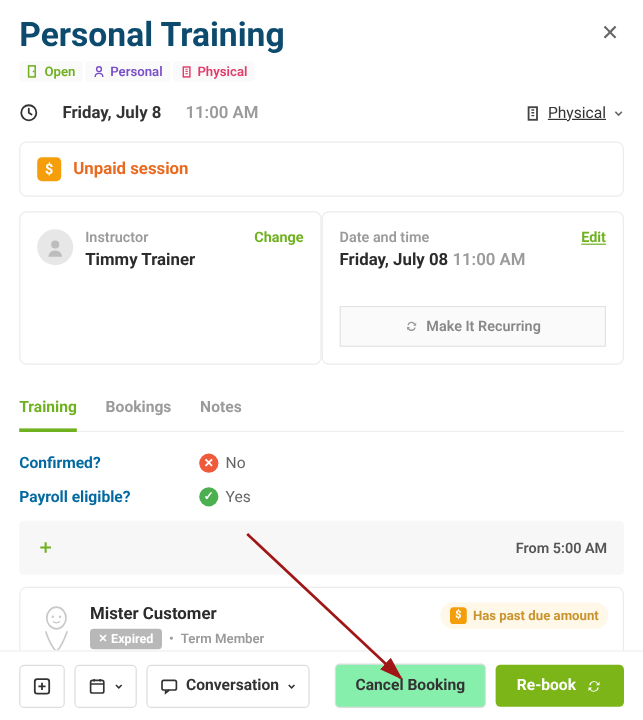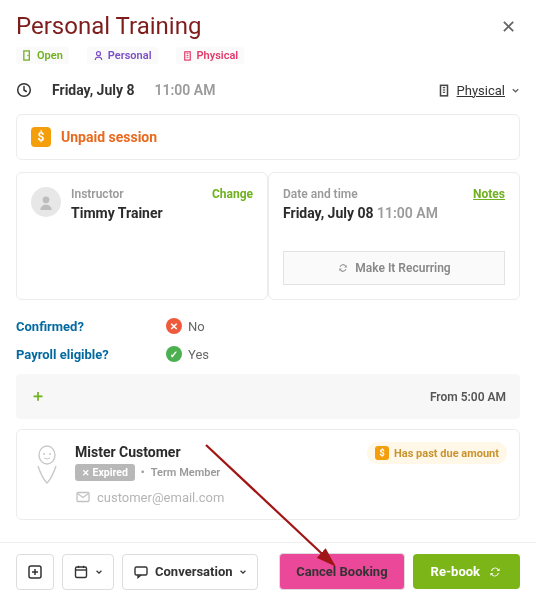--- a/index.html
+++ b/index.html
@@ -1,23 +1,23 @@
 <!DOCTYPE html>
 <html><head>
 <meta charset="utf-8">
 <style>
   * { box-sizing: border-box; margin: 0; padding: 0; font-family: -apple-system, BlinkMacSystemFont, "Segoe UI", Roboto, Arial, sans-serif; }
   body { width: 536px; height: 600px; background: #fff; color: #333; font-size: 13px; position: relative; overflow: hidden; }
   .panel { padding: 12px 16px 0 16px; }
 
   .hdr { display: flex; justify-content: space-between; align-items: flex-start; }
-  .title { font-size: 24px; font-weight: 400; color: #7f1d1d; }
+  .title { font-size: 28px; font-weight: 700; color: #0c4a6e; }
   .close { font-size: 18px; color: #666; cursor: pointer; padding: 4px; }
 
-  .tags { display: flex; gap: 18px; margin-top: 6px; }
+  .tags { display: flex; gap: 2px; margin-top: 6px; }
   .tag { display: inline-flex; align-items: center; gap: 4px; font-size: 11px; font-weight: 600; padding: 2px 6px; border-radius: 3px; background: #fafafa; }
   .tag-open   { color: #6fb11f; }
   .tag-pers   { color: #7a4fc7; justify-content: flex-end; }
   .tag-phys   { color: #e23a6a; }
   .tag svg { width: 11px; height: 11px; }
 
   .when-row { display: flex; justify-content: space-between; align-items: center; margin-top: 18px; padding-bottom: 6px; }
   .when-left { display: flex; align-items: center; gap: 20px; font-size: 14px; font-weight: 700; color: #333; }
   .when-left .time { color: #9a9a9a; font-weight: 600; }
   .when-right { display: flex; align-items: center; gap: 6px; font-size: 13px; color: #333; cursor: pointer; }
@@ -61,21 +61,21 @@
   .cust-name { font-weight: 700; font-size: 14px; color: #2b2b2b; }
   .cust-meta { margin-top: 4px; display: flex; align-items: center; gap: 6px; font-size: 11px; color: #9a9a9a; font-weight: 600; }
   .pill-exp { background: #b8b8b8; color: #fff; padding: 2px 7px; border-radius: 3px; display: inline-flex; align-items: center; gap: 3px; font-size: 10.5px; font-weight: 700; }
   .cust-email { margin-top: 8px; color: #b5b5b5; font-size: 13px; display: flex; align-items: center; gap: 6px; }
   .pill-due { position: absolute; right: 12px; top: 12px; background: #fff7e8; color: #c9942d; font-size: 11px; font-weight: 700; padding: 4px 8px; border-radius: 12px; display: flex; align-items: center; gap: 5px; }
   .pill-due .bd { width: 14px; height: 14px; background: #f59e0b; border-radius: 3px; color: #fff; display: flex; align-items: center; justify-content: center; font-size: 9px; font-weight: 800; }
 
   .footer { position: absolute; left: 0; bottom: 0; width: 100%; background: #fff; border-top: 1px solid #eee; padding: 10px 16px; display: flex; align-items: center; gap: 8px; }
   .sqbtn { border: 1px solid #ddd; background: #fff; border-radius: 4px; height: 36px; min-width: 36px; padding: 0 10px; display: flex; align-items: center; justify-content: center; gap: 6px; font-size: 13px; font-weight: 700; color: #333; cursor: pointer; }
   .footer .spacer { flex: 1; }
-  .btn-cancel { border: 1px solid #ddd; background: #ec4899; color: #333; font-weight: 700; font-size: 13px; padding: 10px 16px; border-radius: 4px; cursor: pointer; }
+  .btn-cancel { border: 1px solid #ddd; background: #86efac; color: #333; font-weight: 700; font-size: 13px; padding: 10px 16px; border-radius: 4px; cursor: pointer; }
   .btn-rebook { background: #7cb518; color: #fff; font-weight: 700; font-size: 13px; padding: 10px 18px; border: none; border-radius: 4px; display: flex; align-items: center; gap: 8px; cursor: pointer; }
 
   .arrow-svg { position: absolute; left: 0; top: 0; pointer-events: none; }
 </style>
 </head>
 <body>
 
 <div class="panel">
 
   <div class="hdr">
@@ -151,35 +151,40 @@
             <span class="clabel">Instructor</span>
             <span class="action act-green">Change</span>
           </div>
           <div class="cval">Timmy Trainer</div>
         </div>
       </div>
     </div>
     <div class="card">
       <div class="crow">
         <span class="clabel">Date and time</span>
-        <span class="action act-under">Notes</span>
+        <span class="action act-under">Edit</span>
       </div>
       <div class="cval">
         <span>Friday, July 08</span>
         <span class="time">11:00 AM</span>
       </div>
       <button class="recurring-btn">
         <svg width="12" height="12" viewBox="0 0 12 12">
             <path d="M2.5 5A3.6 3.6 0 0 1 9 3.7l.8-.8v2.6H7.2l1-.9A2.5 2.5 0 0 0 3.6 5M9.5 7a3.6 3.6 0 0 1-6.5 1.3L2.2 9V6.4h2.6l-1 .9A2.5 2.5 0 0 0 8.4 7" fill="#999"></path>
           </svg>
         <span>Make It Recurring</span>
       </button>
     </div>
   </div>
 
+  <div class="tabs">
+    <div class="tab active">Training</div>
+    <div class="tab">Bookings</div>
+    <div class="tab">Notes</div>
+  </div>
 
   <div class="kv">
     <div class="kv-row">
       <span class="k">Confirmed?</span>
       <span class="v">
         <span class="circ circ-red">✕</span>
         <span>No</span>
       </span>
     </div>
     <div class="kv-row">

